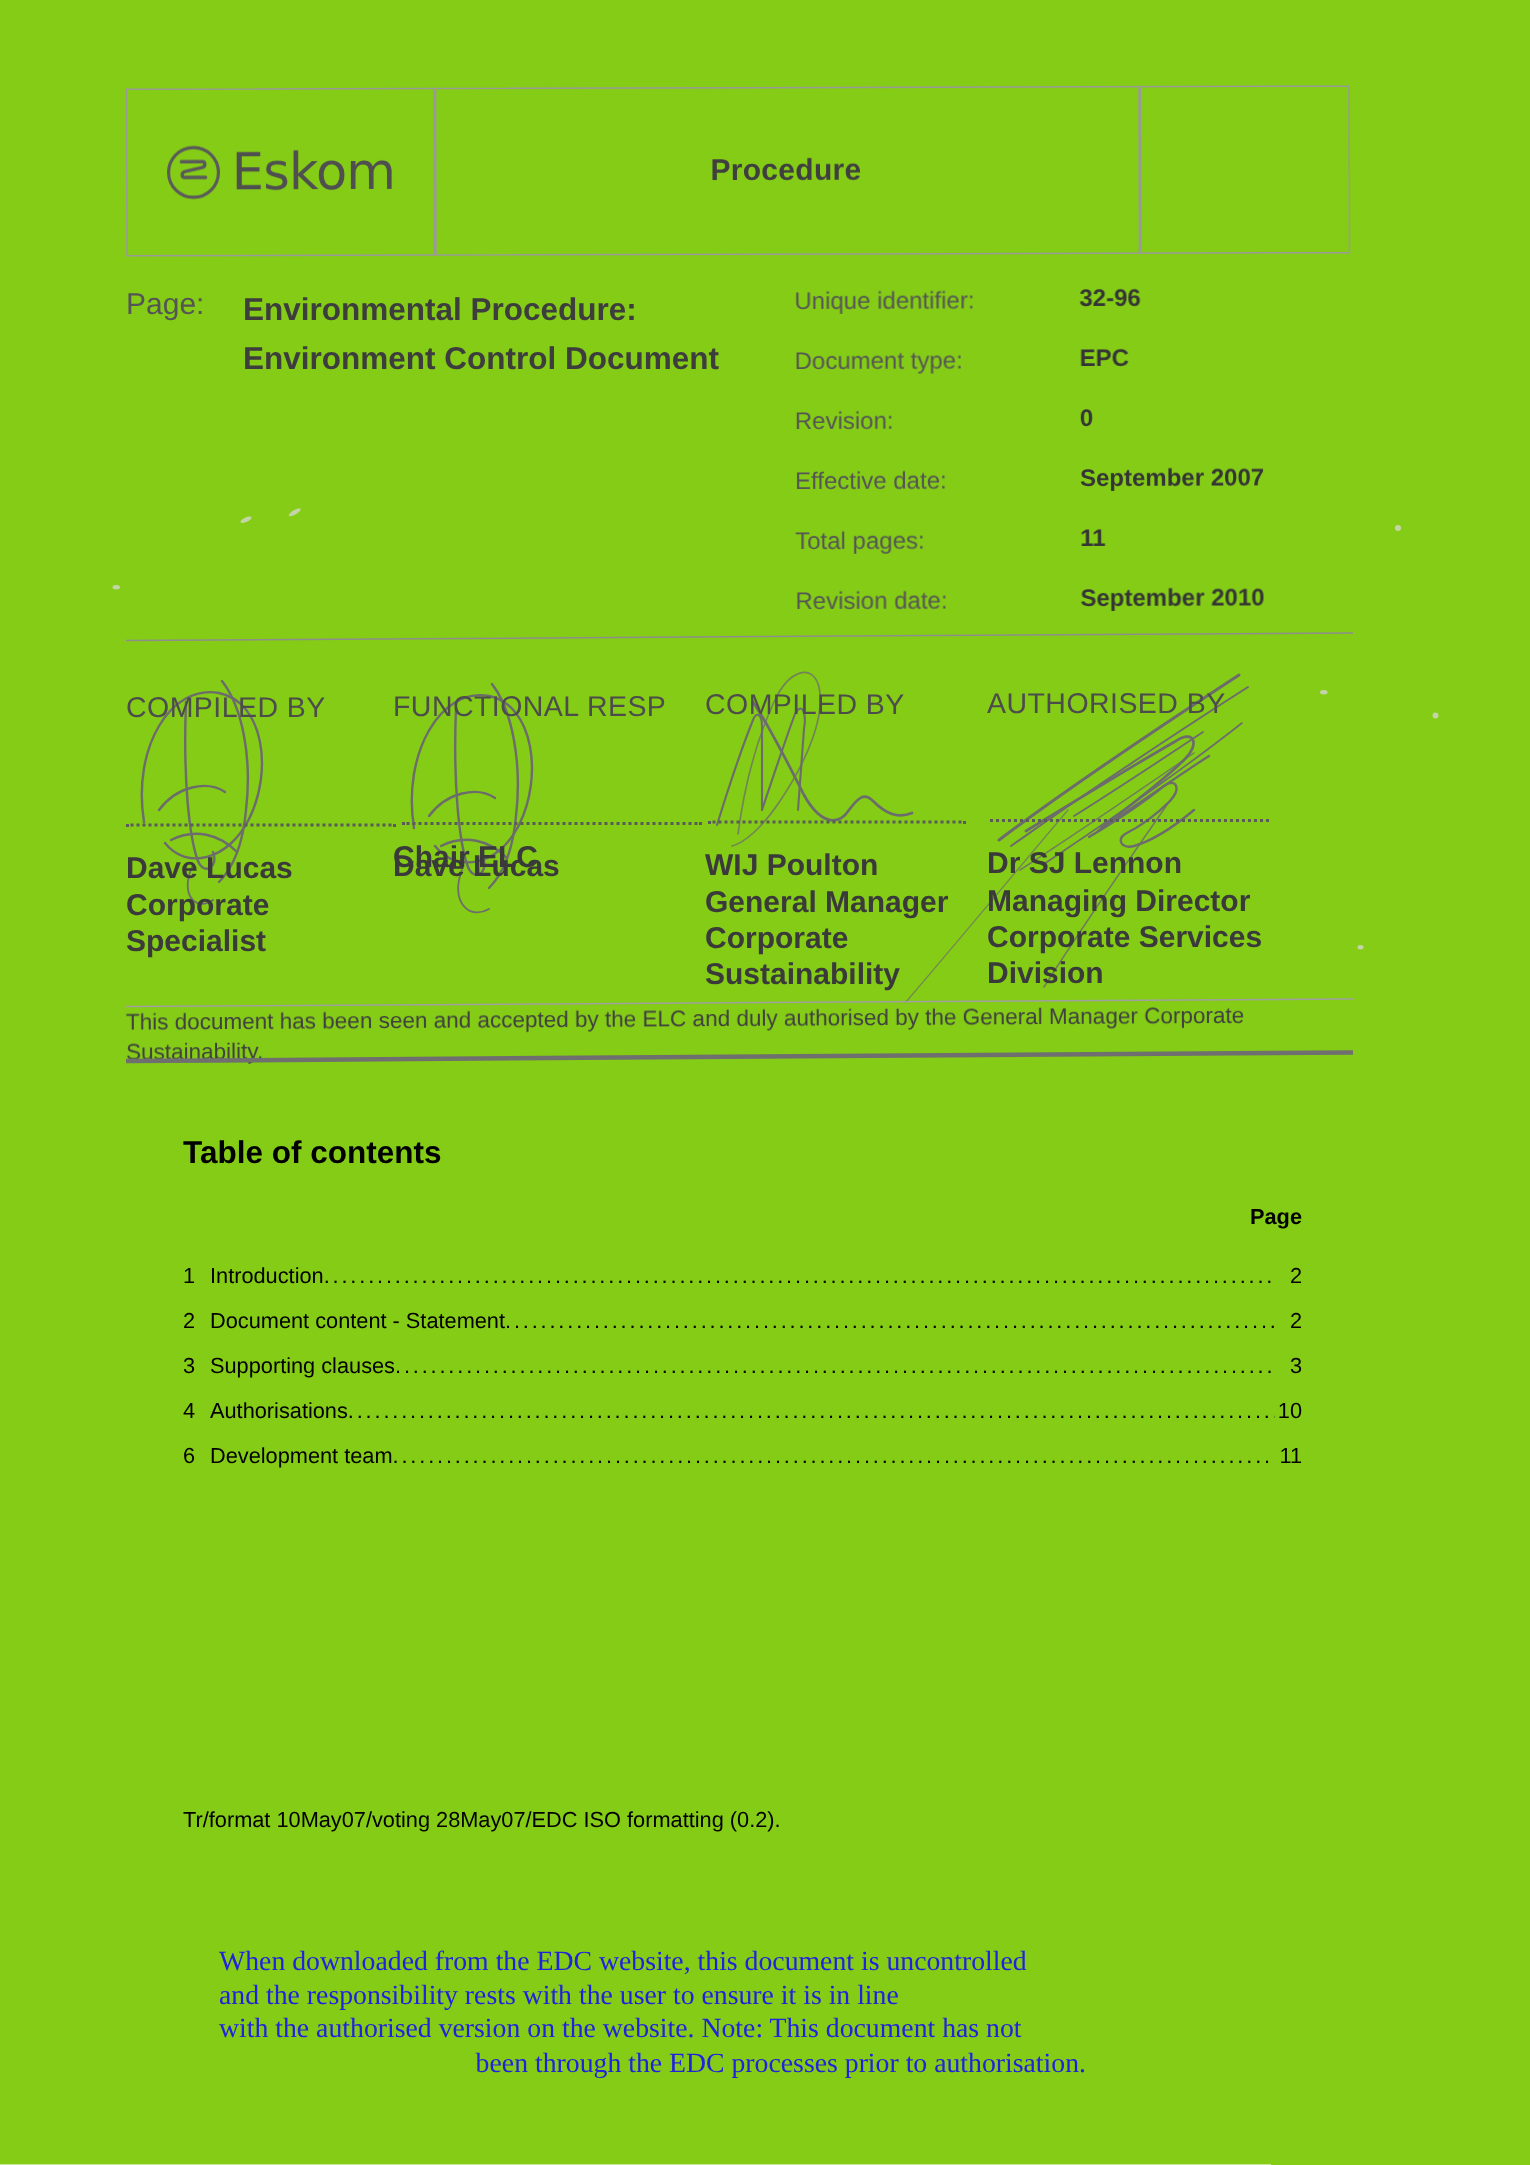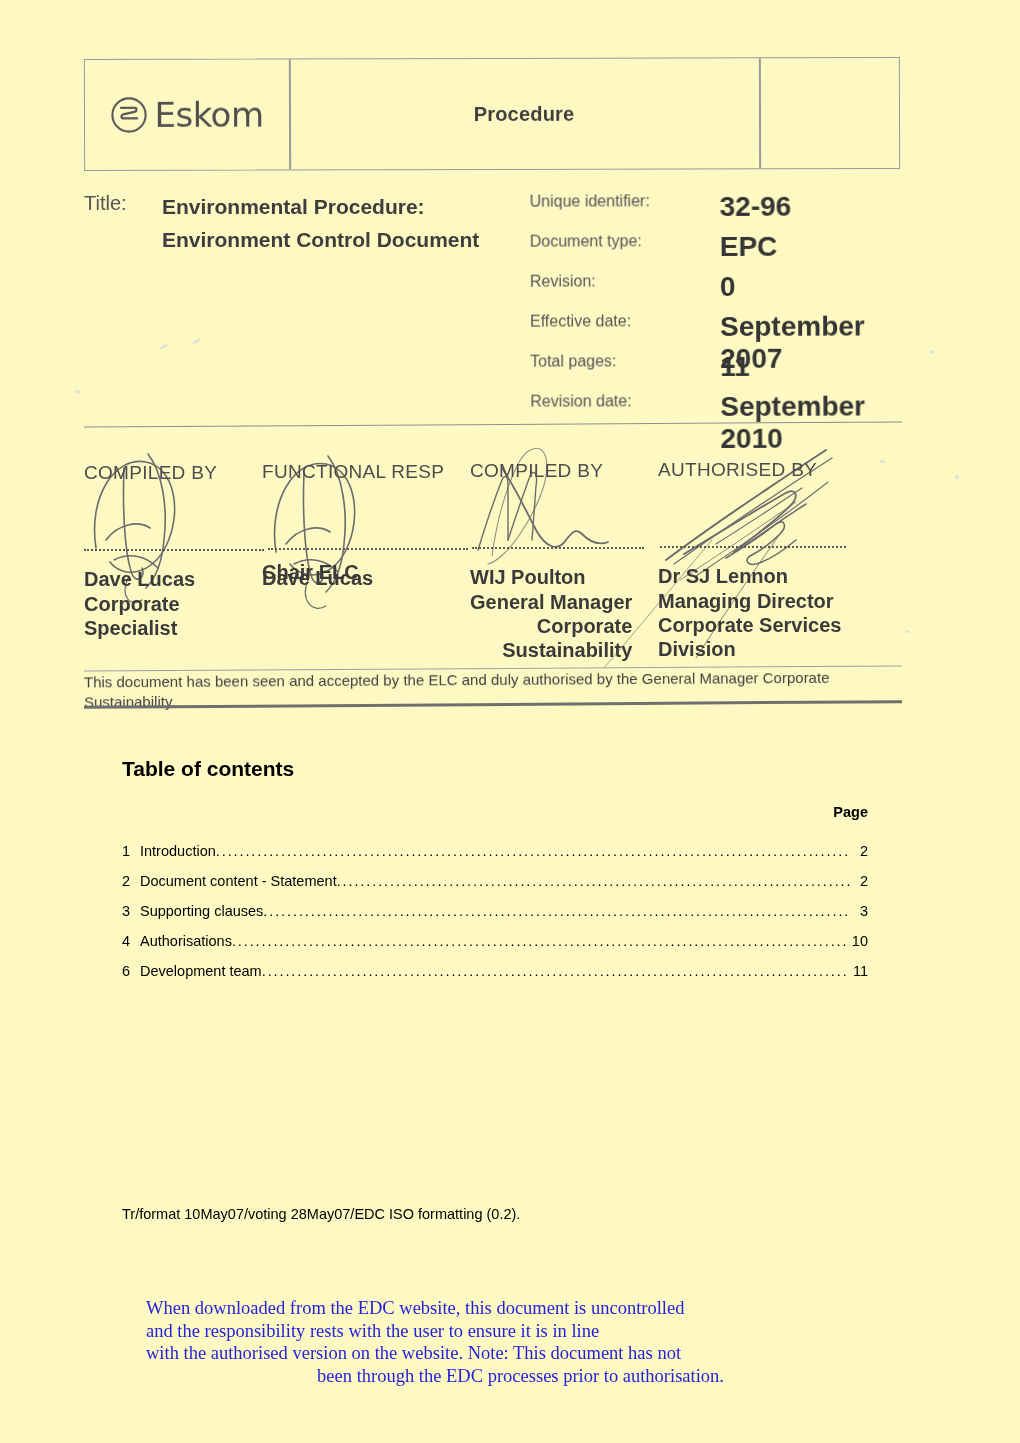--- a/index.html
+++ b/index.html
@@ -9,21 +9,21 @@
     background: #ffffff;
   }
   body {
     font-family: "Liberation Sans", sans-serif;
     color: #000000;
   }
   #page {
     position: relative;
     width: 1020px;
     height: 1443px;
-    background: #fef9c3;
+    background: #84cc16;
     overflow: hidden;
   }
 
   
   .scan {
     position: absolute;
     left: 0; top: 0;
     width: 1020px;
     height: 730px;
     color: #4a4a4a;
@@ -122,21 +122,21 @@
   .meta-row .mlbl {
     position: absolute;
     left: 0; top: 0;
     font-size: 16px;
     color: #555;
     filter: blur(0.2px);
   }
   .meta-row .mval {
     position: absolute;
     left: 190px; top: -1px;
-    font-size: 28px;
+    font-size: 16px;
     font-weight: bold;
     color: #353535;
     filter: blur(0.2px);
   }
 
   
   .rule-thin {
     position: absolute;
     left: 84px;
     top: 424px;
@@ -327,21 +327,21 @@
           <span class="logo-text">Eskom</span>
         </div>
       </div>
 
       <div class="hdr-title-cell">
         <span>Procedure</span>
       </div>
     </div>
 
     <div class="meta-left">
-      <span class="lbl">Title:</span>
+      <span class="lbl">Page:</span>
       <span class="val" style="top:-2px;">Environmental Procedure:</span>
       <span class="val" style="top:31px;">Environment Control Document</span>
     </div>
 
     <div class="meta-right">
       <div class="meta-row">
         <span class="mlbl">Unique identifier:</span>
         <span class="mval">32-96</span>
       </div>
       <div class="meta-row">
@@ -420,21 +420,21 @@
       </div>
       <div class="sig-dots" style="left:268px; top:548px; width:200px;"></div>
       <div class="sig-name" style="left:262px; top:566px;">Dave Lucas</div>
       <div class="sig-role" style="left:262px; top:560px;">Chair ELC</div>
 
       <div class="sig-col" style="left:470px; top:460px;">
         <div class="sig-head">COMPILED BY</div>
       </div>
       <div class="sig-dots" style="left:472px; top:547px; width:172px;"></div>
       <div class="sig-name" style="left:470px; top:565px;">WIJ Poulton</div>
-      <div class="sig-role" style="left:470px; top:590px;text-align:right;">General Manager
+      <div class="sig-role" style="left:470px; top:590px;">General Manager
 Corporate
 Sustainability</div>
 
       <div class="sig-col" style="left:658px; top:459px;">
         <div class="sig-head">AUTHORISED BY</div>
       </div>
       <div class="sig-dots" style="left:660px; top:546px; width:186px;"></div>
       <div class="sig-name" style="left:658px; top:564px;">Dr SJ Lennon</div>
       <div class="sig-role" style="left:658px; top:589px;">Managing Director
 Corporate Services

